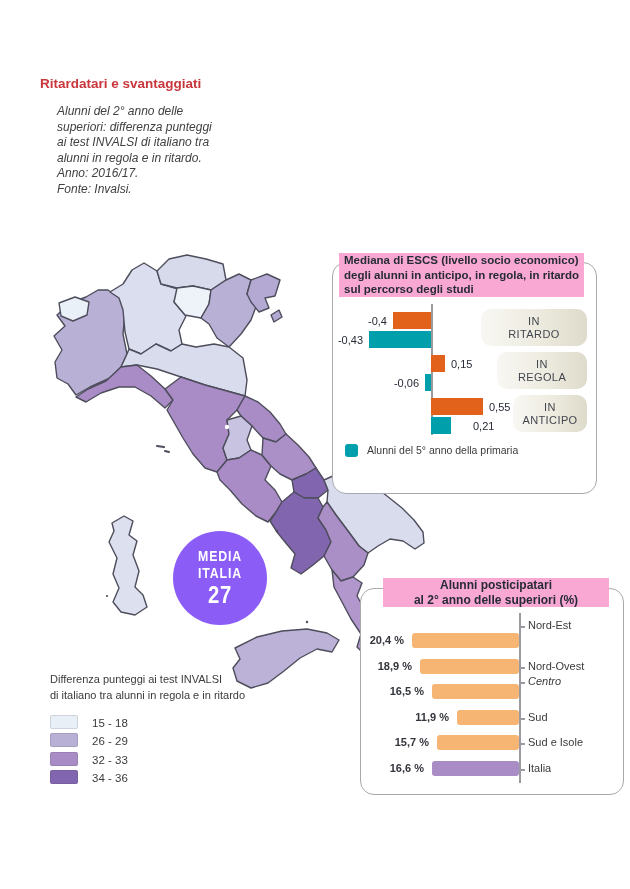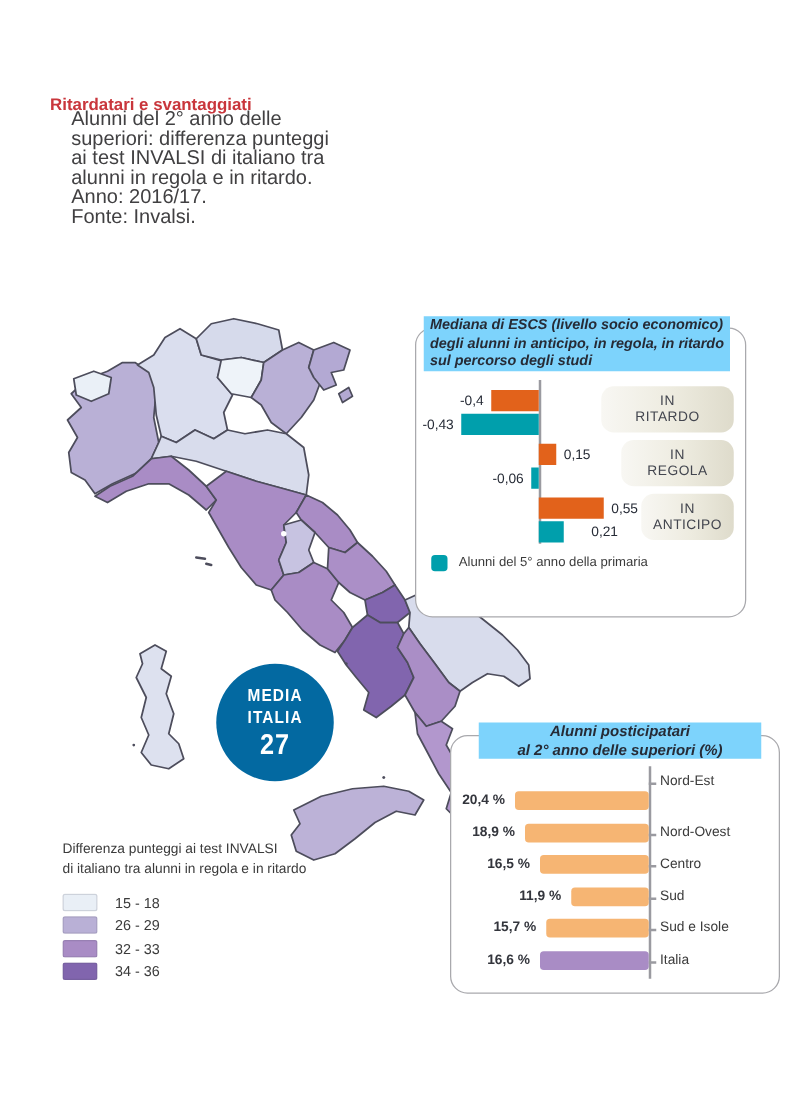--- a/index.html
+++ b/index.html
@@ -2,26 +2,26 @@
 <html><head>
 <meta charset="utf-8">
 <style>
   html,body{margin:0;padding:0;background:#fff;}
   #stage{position:relative;width:630px;height:889px;background:#ffffff;overflow:hidden;
          font-family:"Liberation Sans","DejaVu Sans",sans-serif;color:#414042;}
   .abs{position:absolute;}
 
   
   #kicker{left:40px;top:76px;font-size:13.5px;font-weight:bold;}
-  #desc{left:57px;top:88px;font-size:16px;line-height:15.6px;white-space:pre-line;}
+  #desc{left:57px;top:104px;font-size:12px;line-height:15.6px;white-space:pre-line;font-style:italic;}
 
   
   .panel{position:absolute;border:1.5px solid #a9a9ad;border-radius:14px;background:#fff;}
-  .panel-title{position:absolute;background:#7dd3fc;font-weight:bold;font-size:11.5px;
-               line-height:14.5px;color:#262b36;white-space:pre-line;padding:0 5px;font-style:italic;}
+  .panel-title{position:absolute;background:#f9a8d4;font-weight:bold;font-size:11.5px;
+               line-height:14.5px;color:#262b36;white-space:pre-line;padding:0 5px;}
   #escs-panel{left:332px;top:262px;width:263px;height:230px;}
   #escs-title{left:6px;top:-10px;max-width:246px;}
   #post-panel{left:360px;top:588px;width:262px;height:205px;}
   #post-title{right:14px;top:-11px;width:216px;text-align:center;font-size:12px;line-height:14.5px;}
 
   
   #escs-rows{position:absolute;left:0;top:36px;width:260px;height:142px;}
   #escs-axis{position:absolute;left:98px;top:5px;width:1.5px;height:131px;background:#9a9aa0;}
   .pill{position:absolute;height:37px;border-radius:10px;
         background:linear-gradient(to right,#f8f7f3 0%,#edebdf 55%,#dedbcb 100%);
@@ -97,21 +97,21 @@
     <g stroke="#4d4d5c" stroke-width="2" stroke-linecap="round">
       <path d="M127,206 l7,1"></path>
       <path d="M135,211 l4,1"></path>
       <circle cx="247" cy="291" r="1.2" fill="#4d4d5c" stroke="none"></circle>
       <circle cx="277" cy="382" r="1.2" fill="#4d4d5c" stroke="none"></circle>
       <circle cx="77" cy="356" r="1.1" fill="#4d4d5c" stroke="none"></circle>
     </g>
     <circle cx="197" cy="187" r="2.2" fill="#ffffff"></circle>
   </svg>
 
-  <div id="media-circle" class="abs" style="background: #0369a1;">
+  <div id="media-circle" class="abs" style="background: #8b5cf6;">
     <div class="stack">
       <div class="mline">MEDIA</div>
       <div class="mline">ITALIA</div>
       <div class="mval">27</div>
     </div>
   </div>
 
   <div id="map-legend" class="abs">
     <div id="map-legend-title">Differenza punteggi ai test INVALSI
 di italiano tra alunni in regola e in ritardo</div>
@@ -174,21 +174,21 @@
     <div id="post-rows">
       <div id="post-axis"></div>
     <div class="prow-bar" style="top: 44px; width: 107px; left: 51px; background: rgb(246, 181, 115);"></div>
         <div class="pval" style="top: 45px; right: 216px;">20,4 %</div>
         <div class="pcat" style="top: 30px;">Nord-Est</div>
         <div class="prow-bar" style="top: 70px; width: 99px; left: 59px; background: rgb(246, 181, 115);"></div>
         <div class="pval" style="top: 71px; right: 208px;">18,9 %</div>
         <div class="pcat" style="top: 71px;">Nord-Ovest</div>
         <div class="prow-bar" style="top: 95px; width: 87px; left: 71px; background: rgb(246, 181, 115);"></div>
         <div class="pval" style="top: 96px; right: 196px;">16,5 %</div>
-        <div class="pcat" style="top: 96px;">Centro</div>
+        <div class="pcat" style="top: 86px; font-style: italic;">Centro</div>
         <div class="prow-bar" style="top: 121px; width: 62px; left: 96px; background: rgb(246, 181, 115);"></div>
         <div class="pval" style="top: 122px; right: 171px;">11,9 %</div>
         <div class="pcat" style="top: 122px;">Sud</div>
         <div class="prow-bar" style="top: 146px; width: 82px; left: 76px; background: rgb(246, 181, 115);"></div>
         <div class="pval" style="top: 147px; right: 191px;">15,7 %</div>
         <div class="pcat" style="top: 147px;">Sud e Isole</div>
         <div class="prow-bar" style="top: 172px; width: 87px; left: 71px; background: rgb(169, 140, 197);"></div>
         <div class="pval" style="top: 173px; right: 196px;">16,6 %</div>
         <div class="pcat" style="top: 173px;">Italia</div>
       </div>

